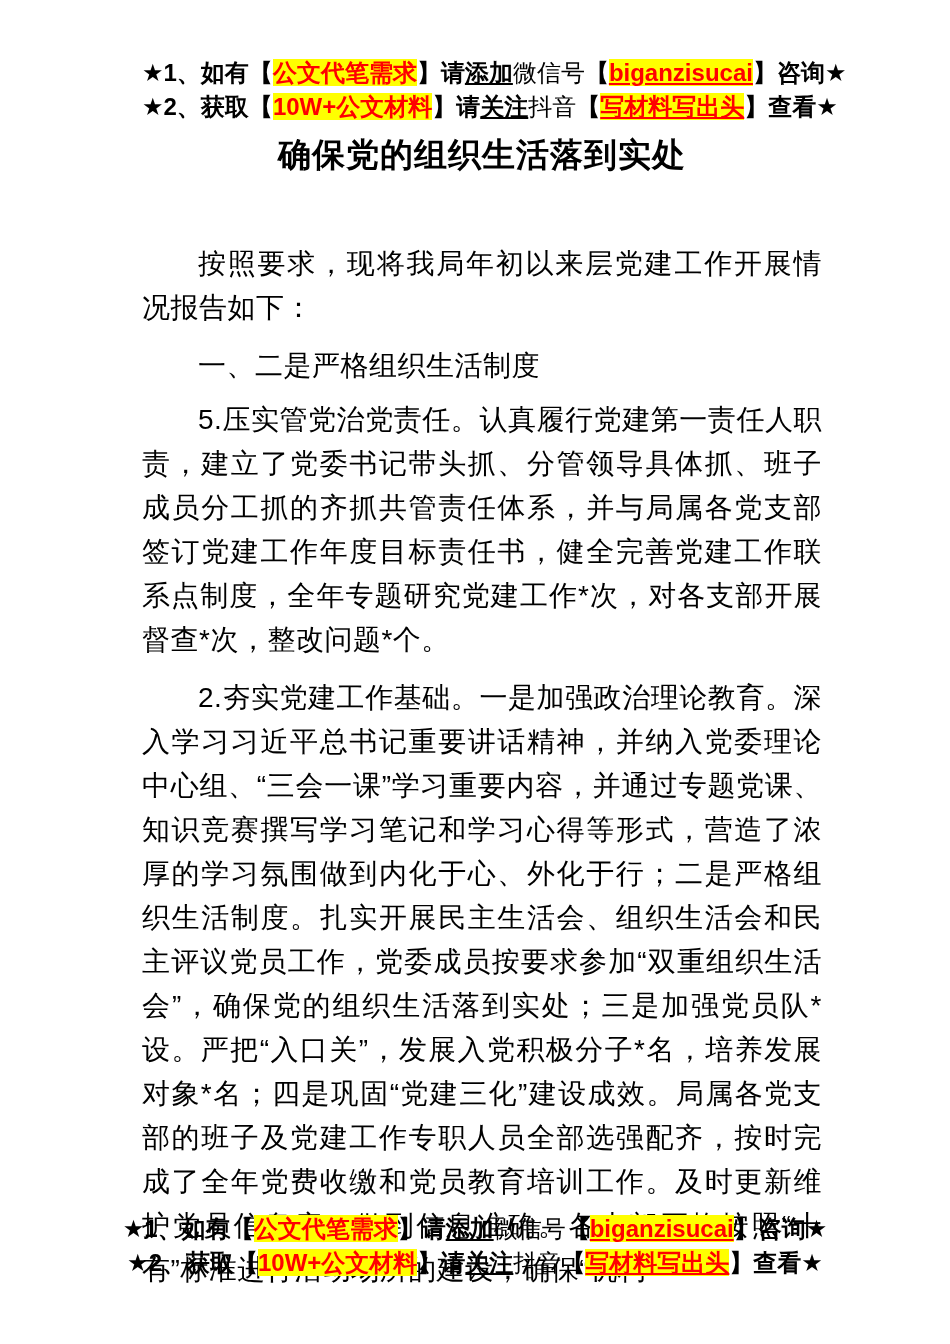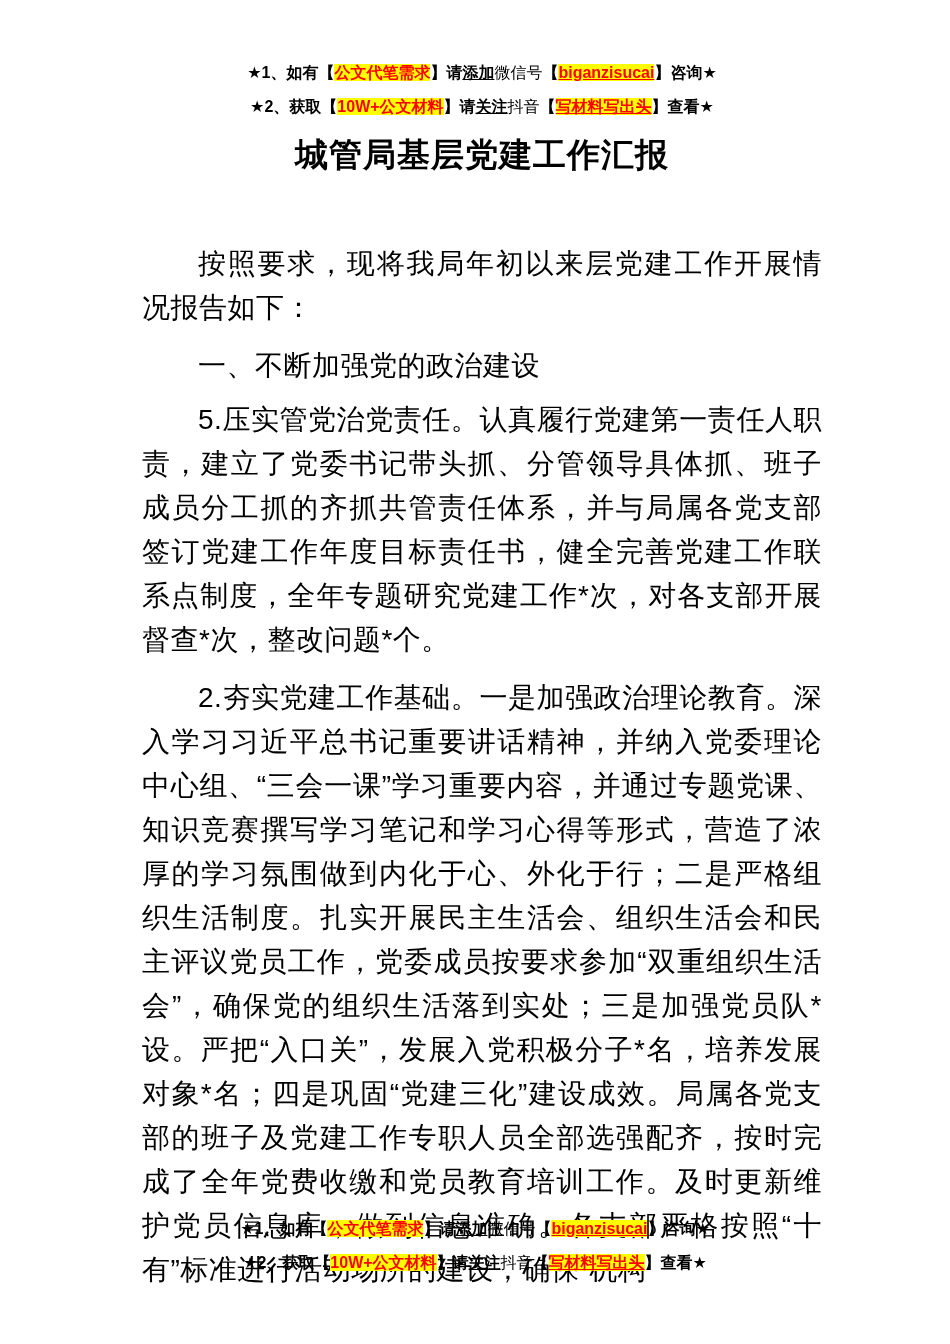--- a/index.html
+++ b/index.html
@@ -17,21 +17,21 @@
     font-family: "Liberation Sans", "DejaVu Sans", sans-serif;
     color: #000000;
     box-sizing: border-box;
   }
   .content {
     padding: 56px 128px 0 142px;
   }
   
   .promo {
     text-align: center;
-    font-size: 16px;
+    font-size: 24px;
     font-weight: 700;
     line-height: 34px;
     white-space: nowrap;
   }
   .promo-bottom {
     position: absolute;
     left: 0;
     right: 0;
     bottom: 64px;
   }
@@ -78,25 +78,25 @@
 <body>
 
 <div class="page">
   <div class="content">
 
     <div class="promo promo-top">
       <div class="promo-line"><span>★1、如有【</span><span class="hl">公文代笔需求</span><span>】请</span><span class="u">添加</span><span class="normalw">微信号</span><span>【</span><span class="hl-u">biganzisucai</span><span>】咨询★</span></div>
       <div class="promo-line"><span>★2、获取【</span><span class="hl">10W+公文材料</span><span>】请</span><span class="u">关注</span><span class="normalw">抖音</span><span>【</span><span class="hl-u">写材料写出头</span><span>】查看★</span></div>
     </div>
 
-    <div class="doc-title">城管局基层党建工作汇报</div>
+    <div class="doc-title">确保党的组织生活落到实处</div>
 
     <div class="body-text">
       <p>按照要求，现将我局年初以来层党建工作开展情况报告如下：</p>
-      <p class="heading">一、不断加强党的政治建设</p>
+      <p class="heading">一、二是严格组织生活制度</p>
       <p>5.压实管党治党责任。认真履行党建第一责任人职责，建立了党委书记带头抓、分管领导具体抓、班子成员分工抓的齐抓共管责任体系，并与局属各党支部签订党建工作年度目标责任书，健全完善党建工作联系点制度，全年专题研究党建工作*次，对各支部开展督查*次，整改问题*个。</p>
       <p>2.夯实党建工作基础。一是加强政治理论教育。深入学习习近平总书记重要讲话精神，并纳入党委理论中心组、“三会一课”学习重要内容，并通过专题党课、知识竞赛撰写学习笔记和学习心得等形式，营造了浓厚的学习氛围做到内化于心、外化于行；二是严格组织生活制度。扎实开展民主生活会、组织生活会和民主评议党员工作，党委成员按要求参加“双重组织生活会”，确保党的组织生活落到实处；三是加强党员队*设。严把“入口关”，发展入党积极分子*名，培养发展对象*名；四是巩固“党建三化”建设成效。局属各党支部的班子及党建工作专职人员全部选强配齐，按时完成了全年党费收缴和党员教育培训工作。及时更新维护党员信息库，做到信息准确。各支部严格按照“十有”标准进行活动场所的建设，确保“机构</p>
     </div>
 
   </div>
 
   <div class="promo promo-bottom">
     <div class="promo-line"><span>★1、如有【</span><span class="hl">公文代笔需求</span><span>】请</span><span class="u">添加</span><span class="normalw">微信号</span><span>【</span><span class="hl-u">biganzisucai</span><span>】咨询★</span></div>
     <div class="promo-line"><span>★2、获取【</span><span class="hl">10W+公文材料</span><span>】请</span><span class="u">关注</span><span class="normalw">抖音</span><span>【</span><span class="hl-u">写材料写出头</span><span>】查看★</span></div>
   </div>

